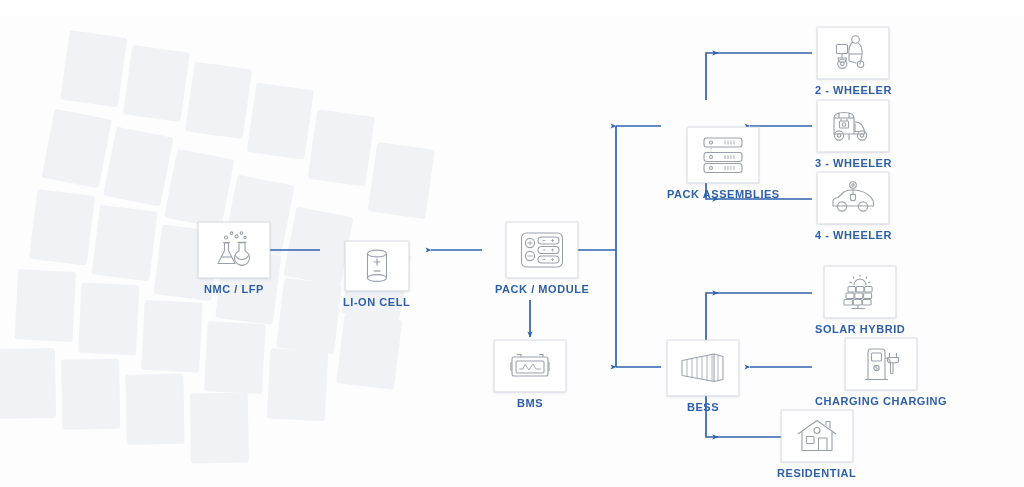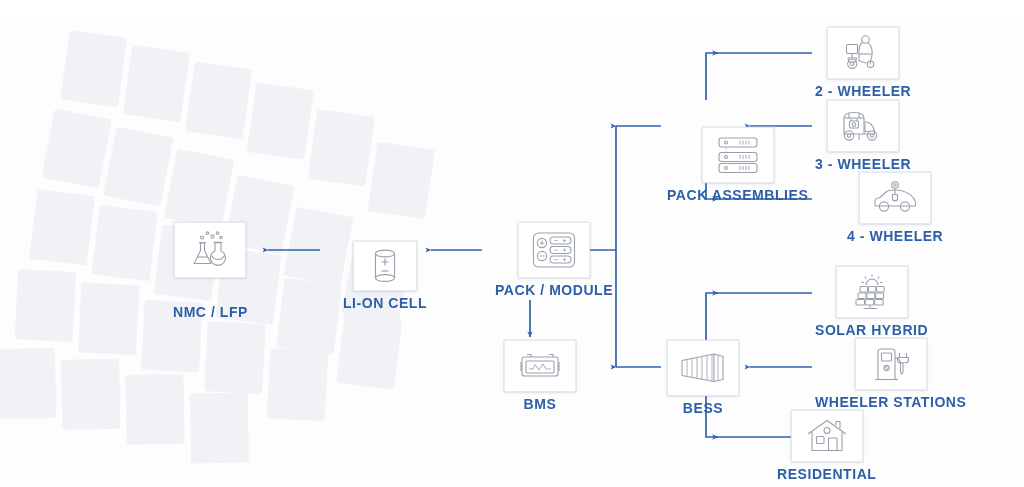--- a/index.html
+++ b/index.html
@@ -50,21 +50,21 @@
     border: 1px solid #e9eaee;
     box-shadow: 0 1px 3px rgba(30,50,90,0.10), 0 0 0 0.5px rgba(210,215,225,0.6);
     display: flex;
     align-items: center;
     justify-content: center;
   }
   .card svg { display: block; }
   .nlabel {
     margin-top: 5px;
     color: #2d5fa8;
-    font-size: 14px;
+    font-size: 11px;
     font-weight: bold;
     letter-spacing: 0.55px;
     white-space: nowrap;
     text-align: center;
     line-height: 1.1;
   }
 
   
   .sz-lg .card { width: 72px; height: 56px; }
   .sz-md .card { width: 64px; height: 50px; }
@@ -161,21 +161,21 @@
       <path d="M706,341 L706,293 L812,293"></path>
       <path d="M750,367 L812,367" marker-start="url(#ah)"></path>
       <path d="M706,395 L706,437 L812,437"></path>
     </g>
     <g fill="#2e62ad">
       <path d="M712,290.2 L718.6,293 L712,295.8 L713.9,293 Z"></path>
       <path d="M712,434.2 L718.6,437 L712,439.8 L713.9,437 Z"></path>
     </g>
   </svg>
 
-  <div class="node sz-lg" style="left:173px; top:222px;gap:22px;">
+  <div class="node sz-lg" style="left:198px; top:222px;">
     <div class="card">
       <svg width="44" height="42" viewBox="0 0 44 42">
         <g fill="none" stroke="#9aa0ab" stroke-width="1.1" stroke-linejoin="round">
           <path d="M12.5,14 L12.5,21.5 L6,34.5 L23,34.5 L16.5,21.5 L16.5,14 Z"></path>
           <path d="M11,13.6 L18,13.6"></path>
           <path d="M9.2,28 L20,28"></path>
           <path d="M27,13.6 L27,22 A7.5,7.5 0 1,0 33,22 L33,13.6 Z"></path>
           <path d="M25.6,13.3 L34.4,13.3"></path>
           <path d="M23.4,26.5 A7.5,7.5 0 0,0 36.6,26.5"></path>
           <circle cx="14" cy="8.5" r="1.5"></circle>
@@ -218,21 +218,21 @@
           <rect x="19" y="26" width="21" height="7" rx="3.5"></rect>
           <path d="M23.5,10.5 L26.5,10.5 M32,10.5 L35,10.5 M33.5,9 L33.5,12" stroke-width="0.8"></path>
           <path d="M23.5,20 L26.5,20 M32,20 L35,20 M33.5,18.5 L33.5,21.5" stroke-width="0.8"></path>
           <path d="M23.5,29.5 L26.5,29.5 M32,29.5 L35,29.5 M33.5,28 L33.5,31" stroke-width="0.8"></path>
         </g>
       </svg>
     </div>
     <div class="nlabel">PACK / MODULE</div>
   </div>
 
-  <div class="node sz-sm" style="left:494px; top:340px;margin-left:10px;">
+  <div class="node sz-sm" style="left:494px; top:340px;">
     <div class="card">
       <svg width="44" height="32" viewBox="0 0 44 32">
         <g fill="none" stroke="#9aa0ab" stroke-width="1.1">
           <rect x="4" y="7" width="36" height="19" rx="2"></rect>
           <rect x="8" y="11" width="28" height="12" rx="1.2"></rect>
           <path d="M9,4.5 L13,4.5 L13,7 M31,4.5 L35,4.5 L35,7"></path>
           <path d="M3,12 L3,21 M41,12 L41,21"></path>
           <path d="M11,19 L15,19 L17,14.5 L21,20 L25,14 L28,19 L33,19" stroke-width="0.9"></path>
         </g>
       </svg>
@@ -316,21 +316,21 @@
           <circle cx="10" cy="28.5" r="1.7"></circle>
           <circle cx="33" cy="28.5" r="4.6"></circle>
           <circle cx="33" cy="28.5" r="1.7"></circle>
           <path d="M20,27 L20,33"></path>
         </g>
       </svg>
     </div>
     <div class="nlabel">3 - WHEELER</div>
   </div>
 
-  <div class="node sz-sm" style="left:847px; top:172px;">
+  <div class="node sz-sm" style="left:815px; top:172px;">
     <div class="card">
       <svg width="48" height="38" viewBox="0 0 48 38">
         <g fill="none" stroke="#9aa0ab" stroke-width="1.1" stroke-linejoin="round">
           <path d="M4,27 L4,22 C4,20 6,19 9,18.5 L15,13 C17,11.5 20,11 24,11
                    C31,11 38,14 42,18.5 C44,20.5 44.5,22.5 44.5,24.5 L44.5,27"></path>
           <path d="M4,27 L44.5,27"></path>
           <circle cx="13" cy="27.5" r="4.6"></circle>
           <circle cx="34" cy="27.5" r="4.6"></circle>
           <circle cx="24" cy="6" r="3.3"></circle>
           <circle cx="24" cy="6" r="1.2"></circle>
@@ -376,21 +376,21 @@
           <circle cx="17.5" cy="23" r="2.6"></circle>
           <path d="M17.5,20.8 L16.6,23 L18.4,23 L17.5,25.2" stroke-width="0.8"></path>
           <path d="M26,13 C30,13 31.5,15 31.5,18.5 L31.5,27"></path>
           <path d="M31.5,27 C31.5,29.5 34,29.5 34,27 L34,17.5"></path>
           <path d="M30.5,8 L30.5,12.5 M37.5,8 L37.5,12.5"></path>
           <path d="M28.5,12.5 L39.5,12.5 L39.5,15 C39.5,16.6 38.2,17.8 36.5,17.8
                    L31.5,17.8 C29.8,17.8 28.5,16.6 28.5,15 Z"></path>
         </g>
       </svg>
     </div>
-    <div class="nlabel">WHEELER STATIONS</div>
+    <div class="nlabel">CHARGING CHARGING</div>
   </div>
 
   <div class="node sz-sm" style="left:777px; top:410px;">
     <div class="card">
       <svg width="44" height="38" viewBox="0 0 44 38">
         <g fill="none" stroke="#9aa0ab" stroke-width="1.1" stroke-linejoin="round">
           <path d="M3,17 L22,3.5 L41,17"></path>
           <path d="M7,14.5 L7,33.5 L37,33.5 L37,14.5"></path>
           <path d="M31,8.5 L31,4.5 L35,4.5 L35,11.5"></path>
           <circle cx="22" cy="13.5" r="3"></circle>

